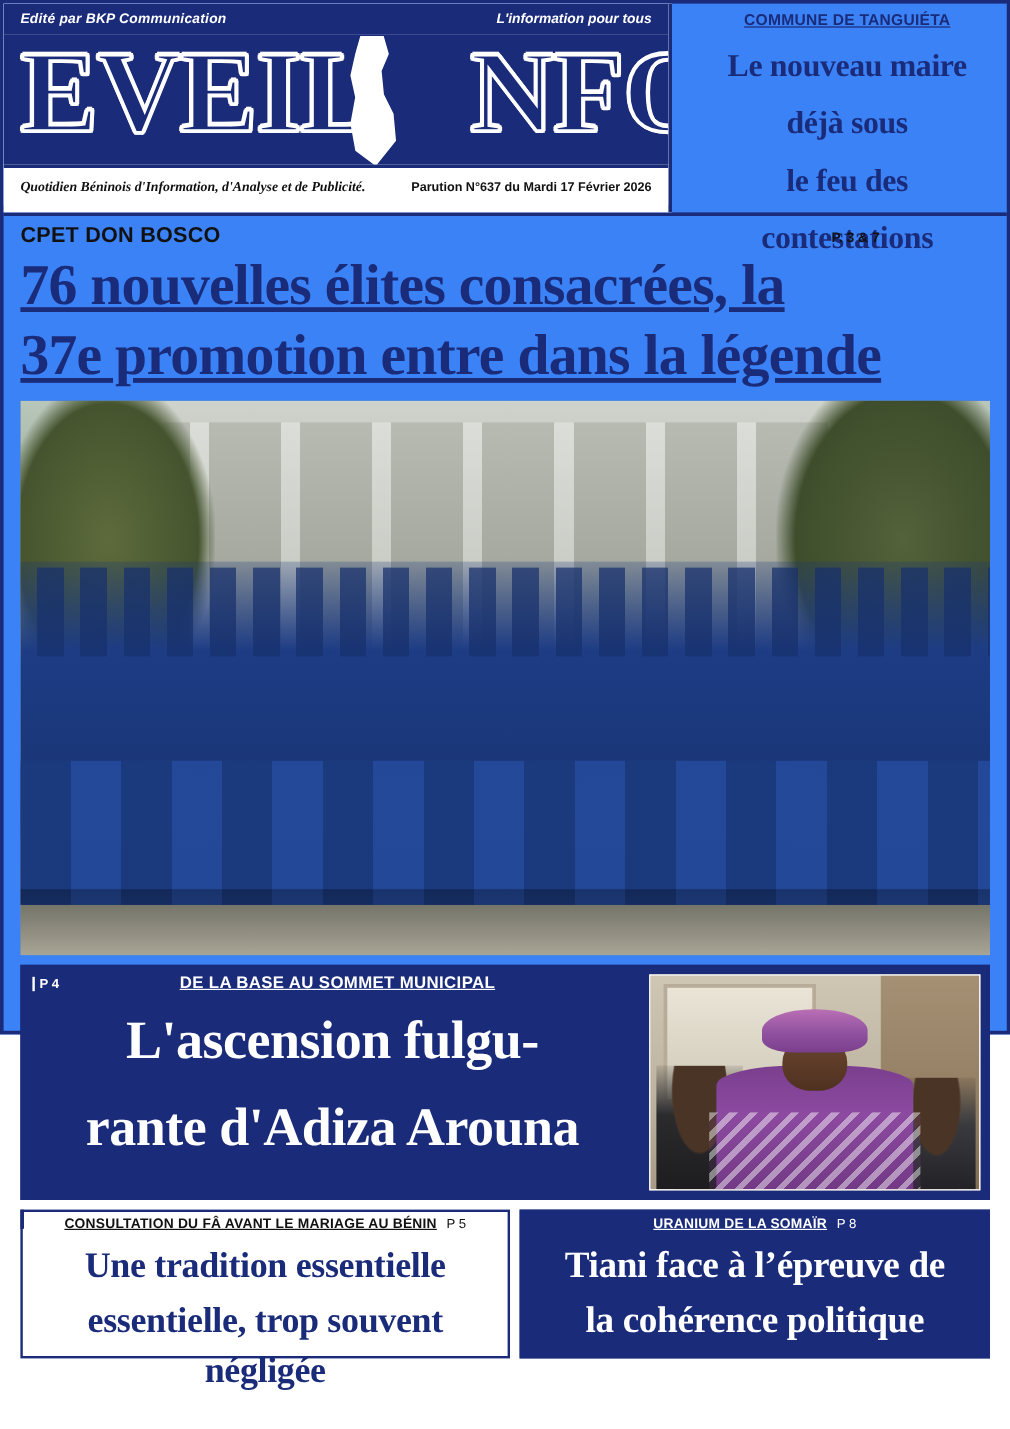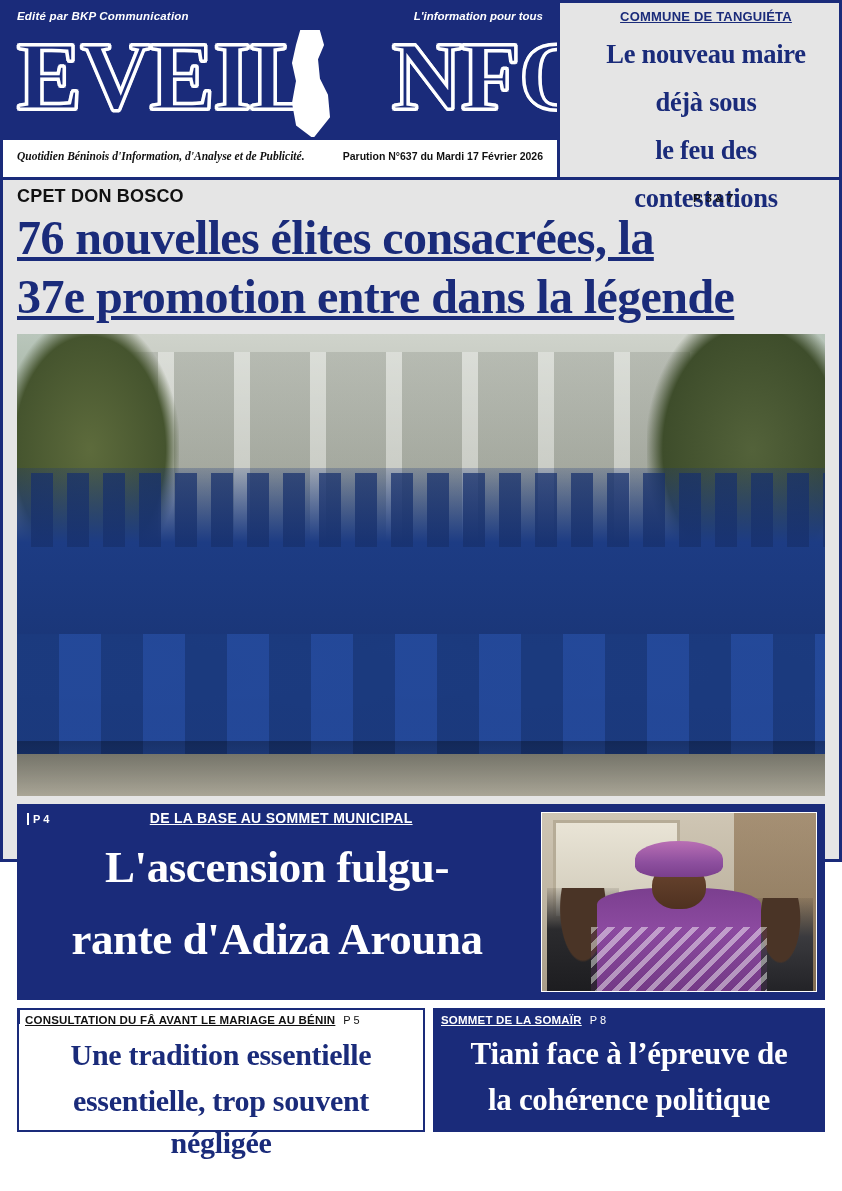--- a/index.html
+++ b/index.html
@@ -10,21 +10,21 @@
   body {
     width: 842px;
     height: 1191px;
     font-family: "Liberation Sans", sans-serif;
     overflow: hidden;
   }
   .page {
     position: relative;
     width: 842px;
     height: 862px;
-    background: #e5e5e5;
+    background: #3b82f6;
     box-sizing: border-box;
     border: 3px solid #1a2b7a;
   }
 
   
   .masthead {
     display: flex;
     height: 174px;
     box-sizing: border-box;
   }
@@ -366,20 +366,21 @@
     padding: 4px 6px 0 6px;
   }
   .bx-right {
     flex: 1;
     background: #1a2b7a;
     padding: 4px 6px 0 6px;
   }
   .bx-top {
     display: flex;
     align-items: baseline;
+    justify-content: center;
     gap: 8px;
     height: 16px;
   }
   .bx-kicker {
     font-size: 11.5px;
     font-weight: bold;
     text-decoration: underline;
     letter-spacing: .2px;
   }
   .bx-page {
@@ -498,21 +499,21 @@
       <div class="bx-top">
         <span class="bx-kicker">CONSULTATION DU FÂ AVANT LE MARIAGE AU BÉNIN</span>
         <span class="bx-page">P 5</span>
       </div>
       <div class="bx-title">Une tradition essentielle</div>
       <div class="bx-title">essentielle, trop souvent négligée</div>
     </div>
 
     <div class="bx bx-right">
       <div class="bx-top">
-        <span class="bx-kicker">SOMMET DE LA SOMAÏR</span>
+        <span class="bx-kicker">URANIUM DE LA SOMAÏR</span>
         <span class="bx-page">P 8</span>
       </div>
       <div class="bx-title">Tiani face à l’épreuve de</div>
       <div class="bx-title">la cohérence politique</div>
     </div>
   </div>
 
 </div>
 
 </body></html>

